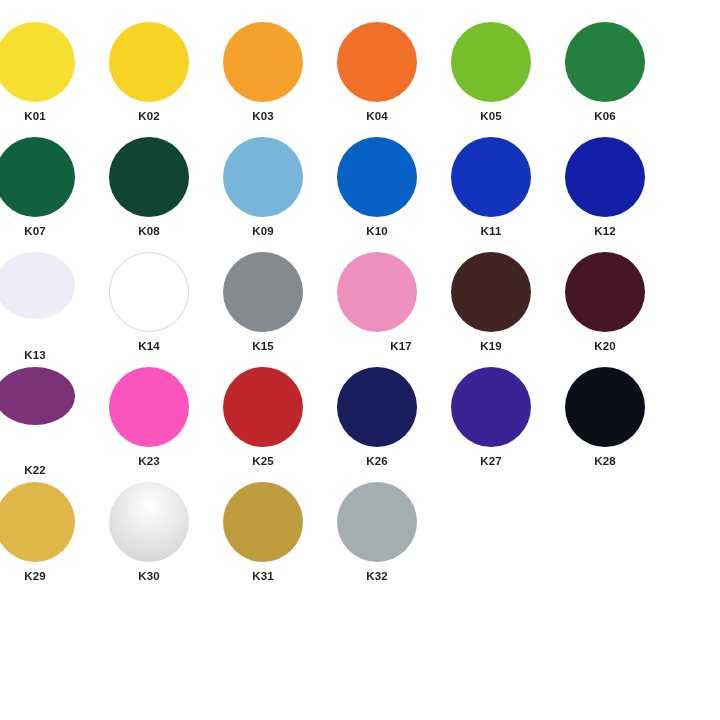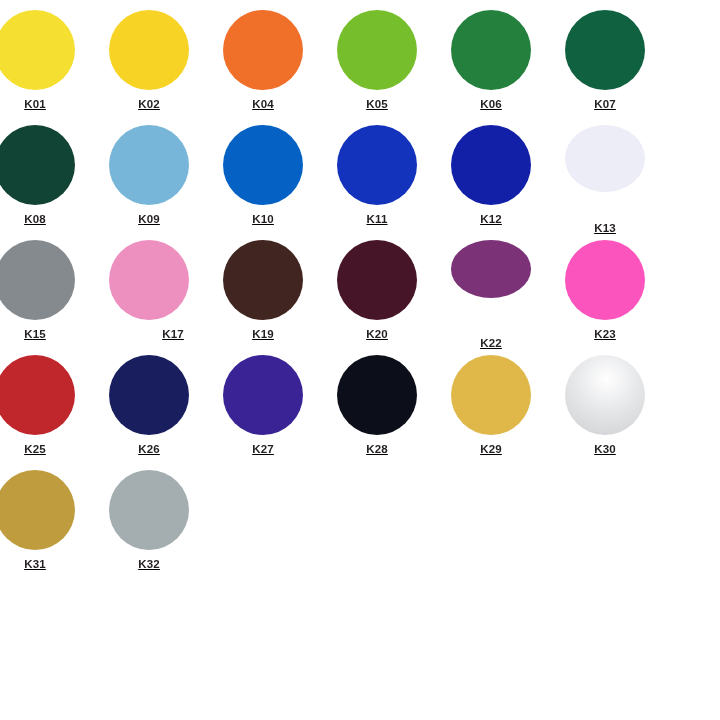--- a/index.html
+++ b/index.html
@@ -18,23 +18,22 @@
 
   #swatch-grid {
     position: relative;
     width: 640px;
     height: 720px;
     display: grid;
     grid-template-columns: repeat(6, 114px);
     grid-auto-rows: 115px;
     justify-content: center;
     align-content: start;
-    padding-top: 4px;
+    padding-top: 16px;
     box-sizing: border-box;
-    text-decoration: underline;
   }
 
   .swatch-cell {
     position: relative;
     width: 114px;
     height: 115px;
     display: flex;
     flex-direction: column;
     align-items: center;
     justify-content: flex-start;
@@ -70,20 +69,24 @@
 <div id="swatch-grid" style="background: rgb(255, 255, 255);">
     <div class="swatch-cell">
       <div class="swatch-dot" style="background: rgb(245, 223, 48);"></div>
       <div class="swatch-label" style="color: rgb(35, 31, 32);">K01</div>
     </div>
     <div class="swatch-cell">
       <div class="swatch-dot" style="background: rgb(247, 211, 37);"></div>
       <div class="swatch-label" style="color: rgb(35, 31, 32);">K02</div>
     </div>
     <div class="swatch-cell">
+      <div class="swatch-dot" style="background: rgb(246, 161, 44);"></div>
+      <div class="swatch-label" style="color: rgb(35, 31, 32);">K03</div>
+    </div>
+    <div class="swatch-cell">
       <div class="swatch-dot" style="background: rgb(240, 112, 42);"></div>
       <div class="swatch-label" style="color: rgb(35, 31, 32);">K04</div>
     </div>
     <div class="swatch-cell">
       <div class="swatch-dot" style="background: rgb(119, 190, 44);"></div>
       <div class="swatch-label" style="color: rgb(35, 31, 32);">K05</div>
     </div>
     <div class="swatch-cell">
       <div class="swatch-dot" style="background: rgb(35, 129, 61);"></div>
       <div class="swatch-label" style="color: rgb(35, 31, 32);">K06</div>
@@ -108,20 +111,24 @@
       <div class="swatch-dot" style="background: rgb(19, 51, 188);"></div>
       <div class="swatch-label" style="color: rgb(35, 31, 32);">K11</div>
     </div>
     <div class="swatch-cell">
       <div class="swatch-dot" style="background: rgb(18, 32, 168);"></div>
       <div class="swatch-label" style="color: rgb(35, 31, 32);">K12</div>
     </div>
     <div class="swatch-cell">
       <div class="swatch-dot" style="background: rgb(237, 237, 248);"></div>
       <div class="swatch-label" style="color: rgb(35, 31, 32); margin-top: 31px;">K13</div>
+    </div>
+    <div class="swatch-cell">
+      <div class="swatch-dot outlined" style="background: rgb(255, 255, 255);"></div>
+      <div class="swatch-label" style="color: rgb(35, 31, 32);">K14</div>
     </div>
     <div class="swatch-cell">
       <div class="swatch-dot" style="background: rgb(133, 138, 143);"></div>
       <div class="swatch-label" style="color: rgb(35, 31, 32);">K15</div>
     </div>
     <div class="swatch-cell">
       <div class="swatch-dot" style="background: rgb(238, 144, 191);"></div>
       <div class="swatch-label" style="color: rgb(35, 31, 32); margin-left: 48px;">K17</div>
     </div>
     <div class="swatch-cell">

